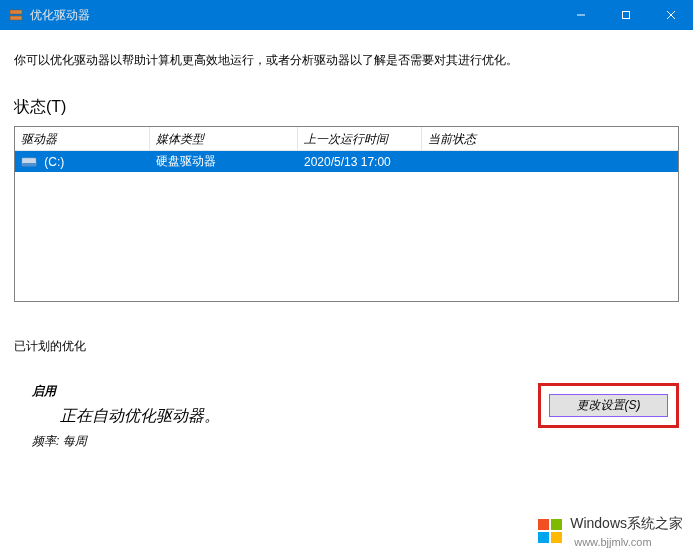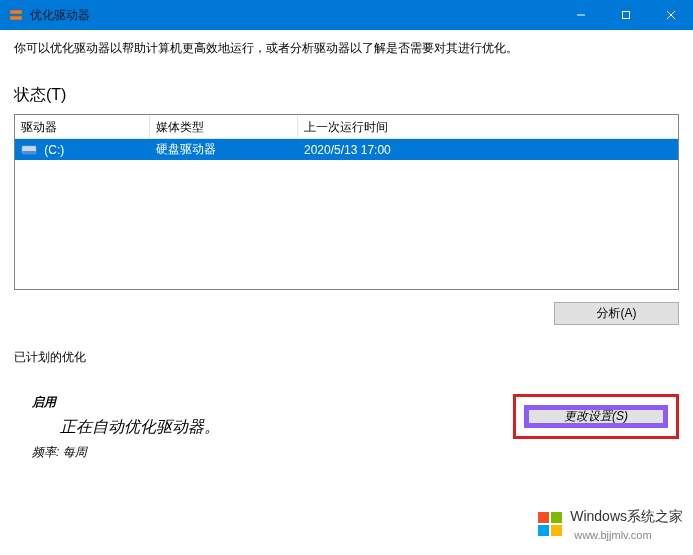--- a/index.html
+++ b/index.html
@@ -13,21 +13,21 @@
       height: 555px;
       background: #ffffff;
       position: relative;
       overflow: hidden;
     }
     .titlebar {
       height: 30px;
       background: #0078d7;
       display: flex;
       align-items: center;
-      color: #0f172a;
+      color: #e5e5e5;
       font-size: 12px;
     }
     .titlebar-icon {
       width: 16px;
       height: 16px;
       margin: 0 6px 0 8px;
       display: flex;
       align-items: center;
       justify-content: center;
     }
@@ -40,21 +40,21 @@
     }
     .titlebar-btn {
       width: 45px;
       height: 100%;
       display: flex;
       align-items: center;
       justify-content: center;
       color: #ffffff;
     }
     .content {
-      padding: 10px 14px 0 14px;
+      padding: 22px 14px 0 14px;
     }
     .description {
       font-size: 12px;
       color: #000000;
       margin-bottom: 28px;
     }
     .section-label {
       font-size: 16px;
       color: #000000;
       margin-bottom: 8px;
@@ -63,20 +63,21 @@
       border: 1px solid #828282;
       background: #ffffff;
       height: 176px;
       overflow: hidden;
     }
     .table-header {
       display: flex;
       height: 24px;
       background: #ffffff;
       border-bottom: 1px solid #e5e5e5;
+      font-style: italic;
     }
     .table-header-cell {
       font-size: 12px;
       padding: 4px 6px;
       border-right: 1px solid #e5e5e5;
       white-space: nowrap;
     }
     .table-header-cell:last-child {
       border-right: none;
     }
@@ -152,33 +153,33 @@
     }
     .scheduled-freq {
       font-size: 12px;
     }
     .change-settings-wrap {
       border: 3px solid #d62020;
       padding: 8px;
       margin-right: 0;
     }
     .change-settings-btn {
-      width: 144px;
+      width: 119px;
       height: 23px;
       background: #e1e1e1;
-      border: 5px solid #8b5cf6;
+      border: 1px solid #8b5cf6;
       font-size: 12px;
       display: flex;
       align-items: center;
       justify-content: center;
       cursor: pointer;
     }
     .watermark {
       position: absolute;
-      bottom: 13px;
+      bottom: 6px;
       right: 10px;
       display: flex;
       align-items: center;
       font-size: 14px;
       color: #333333;
     }
     .watermark-logo {
       margin-right: 6px;
     }
     .watermark-url {
@@ -223,38 +224,38 @@
 <div class="content">
   <div class="description">你可以优化驱动器以帮助计算机更高效地运行，或者分析驱动器以了解是否需要对其进行优化。</div>
 
   <div class="section-label">状态(T)</div>
 
   <div class="drive-table">
     <div class="table-header">
       <div class="table-header-cell col-drive">驱动器</div>
       <div class="table-header-cell col-media">媒体类型</div>
       <div class="table-header-cell col-lastrun">上一次运行时间</div>
+      <div class="table-header-cell col-status">当前状态</div>
     </div>
     <div class="table-row selected">
       <div class="table-cell col-drive">
         <span class="drive-icon">
           <svg width="16" height="12" viewBox="0 0 16 12">
             <rect x="1" y="2" width="14" height="8" rx="1" fill="#c8d8e8" stroke="#90a8c0" stroke-width="0.5"></rect>
             <rect x="1" y="7" width="14" height="3" rx="1" fill="#5090d0"></rect>
           </svg>
         </span>
         <span>(C:)</span>
       </div>
       <div class="table-cell col-media">硬盘驱动器</div>
       <div class="table-cell col-lastrun">2020/5/13 17:00</div>
     </div>
   </div>
 
   <div class="button-row">
-    <div class="btn">分析(A)</div>
   </div>
 
   <div class="scheduled-section">
     <div class="scheduled-title">已计划的优化</div>
     <div class="scheduled-row">
       <div class="scheduled-info">
         <div class="scheduled-enabled">启用</div>
         <div class="scheduled-desc">正在自动优化驱动器。</div>
         <div class="scheduled-freq">频率: 每周</div>
       </div>

